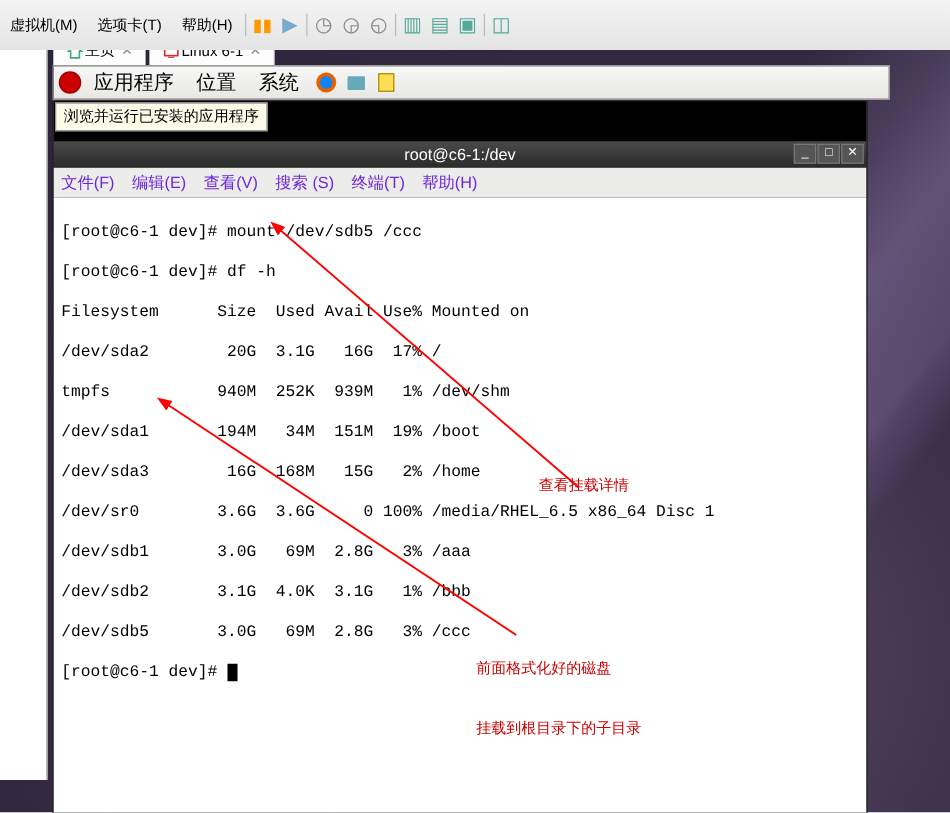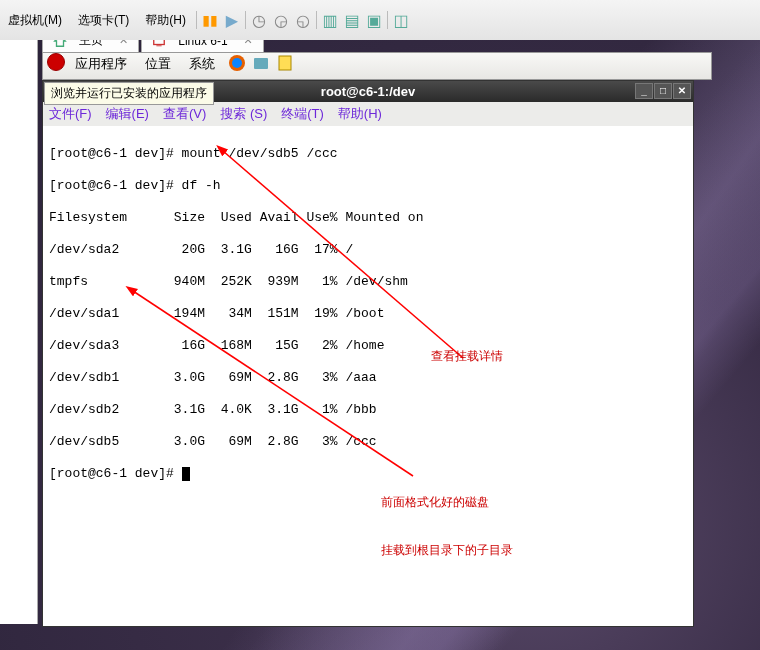--- a/index.html
+++ b/index.html
@@ -5,33 +5,33 @@
 * { margin: 0; padding: 0; box-sizing: border-box; }
 body { font-family: "Microsoft YaHei", sans-serif; background: #fff; width: 760px; height: 650px; overflow: hidden; position: relative; }
 
 .desktop { position: absolute; top: 24px; left: 0; right: 0; bottom: 0; background: radial-gradient(ellipse at 70% 80%, #5a4a6a 0%, #3a2e48 40%, #2a2238 100%); }
 .desktop::after { content:""; position:absolute; inset:0; background: linear-gradient(130deg, transparent 60%, rgba(130,110,160,0.4) 75%, transparent 80%), linear-gradient(125deg, transparent 55%, rgba(160,140,190,0.35) 70%, transparent 78%); }
 
 .left-pane { position: absolute; left: 0; top: 24px; width: 38px; height: 600px; background: #fff; border-right: 1px solid #aaa; }
 .left-pane .close-x { font-size: 14px; color: #666; padding: 4px 6px; }
 
 .tabs-row { position: absolute; top: 28px; left: 42px; display: flex; gap: 2px; }
-.tab { background: #fdfdfd; border: 1px solid #aaa; border-bottom: none; border-radius: 4px 4px 0 0; padding: 3px 10px; font-size: 12px; display: flex; align-items: center; gap: 12px; }
+.tab { background: #fdfdfd; border: 1px solid #aaa; border-bottom: none; border-radius: 4px 4px 0 0; padding: 3px 10px; font-size: 12px; display: flex; align-items: center; gap: 1px; }
 .tab .icon { width: 14px; height: 14px; display: inline-flex; }
 .tab .x { color: #888; margin-left: 4px; font-size: 11px; }
 
-.gnome-panel { position: absolute; top: 52px; left: 42px; right: 48px; height: 28px; background: linear-gradient(#f8f8f6, #e8e7e4); border: 1px solid #999; display: flex; padding: 0 4px; font-size: 13px; gap: 2px; }
+.gnome-panel { position: absolute; top: 52px; left: 42px; right: 48px; height: 28px; background: linear-gradient(#f8f8f6, #e8e7e4); border: 1px solid #999; display: flex; align-items: center; padding: 0 4px; font-size: 16px; gap: 2px; }
 .gnome-panel .redhat { width: 18px; height: 18px; background: #cc0000; border-radius: 50%; border: 1px solid #900; }
 .gnome-panel .menu-item { padding: 2px 8px; }
 .gnome-panel .launcher { width: 20px; height: 20px; margin-left: 2px; display: flex; align-items: center; justify-content: center; }
 
 .terminal-window { position: absolute; top: 80px; left: 42px; width: 652px; background: #000; border: 1px solid #333; }
 .tooltip { position: absolute; top: 82px; left: 44px; background: #fbfbe8; border: 1px solid #999; padding: 2px 6px; font-size: 12px; z-index: 10; }
 
-.term-titlebar { background: linear-gradient(#4a4a4a, #2a2a2a); color: #fff; font-size: 13px; text-align: center; padding: 3px 0; position: relative; font-weight: bold; }
+.term-titlebar { background: linear-gradient(#4a4a4a, #2a2a2a); color: #fff; font-size: 13px; text-align: center; padding: 3px 0; position: relative; font-weight: normal; margin-top: 32px; }
 .term-titlebar .controls { position: absolute; right: 2px; top: 2px; display: flex; gap: 1px; }
 .term-titlebar .controls span { width: 18px; height: 16px; background: #555; border: 1px solid #777; font-size: 10px; line-height: 14px; text-align: center; }
 
 .term-menubar { background: #ececea; font-size: 13px; padding: 3px 6px; display: flex; gap: 14px; color: #6d28d9; }
 
 .term-body { position: relative; background: #fff; color: #000; font-family: "Courier New", monospace; font-size: 13px; padding: 4px 6px; line-height: 16px; min-height: 500px; white-space: pre; }
 .term-line { white-space: pre; }
 .cursor { display: inline-block; width: 8px; height: 14px; background: #000; vertical-align: text-bottom; }
 
 .annotation { position: absolute; color: #c00; font-family: "SimSun", serif; font-size: 12px; pointer-events: none; }
@@ -134,20 +134,21 @@
     <span>帮助(H)</span>
   </div>
   <div class="term-body">
 <div class="term-line">[root@c6-1 dev]# mount /dev/sdb5 /ccc</div>
 <div class="term-line">[root@c6-1 dev]# df -h</div>
 <div class="term-line">Filesystem      Size  Used Avail Use% Mounted on</div>
 <div class="term-line">/dev/sda2        20G  3.1G   16G  17% /</div>
 <div class="term-line">tmpfs           940M  252K  939M   1% /dev/shm</div>
 <div class="term-line">/dev/sda1       194M   34M  151M  19% /boot</div>
 <div class="term-line">/dev/sda3        16G  168M   15G   2% /home</div>
+<div class="term-line">/dev/sr0        3.6G  3.6G     0 100% /media/RHEL_6.5 x86_64 Disc 1</div>
 <div class="term-line">/dev/sdb1       3.0G   69M  2.8G   3% /aaa</div>
 <div class="term-line">/dev/sdb2       3.1G  4.0K  3.1G   1% /bbb</div>
 <div class="term-line">/dev/sdb5       3.0G   69M  2.8G   3% /ccc</div>
 <span class="term-line">[root@c6-1 dev]# </span><span class="cursor"></span>
 
     <svg class="arrow-svg" style="left:0;top:0;" width="650" height="500">
       <defs>
         <marker id="ah" markerWidth="10" markerHeight="10" refX="2" refY="3" orient="auto">
           <path d="M0,0 L0,6 L8,3 z" fill="#f00"></path>
         </marker>

